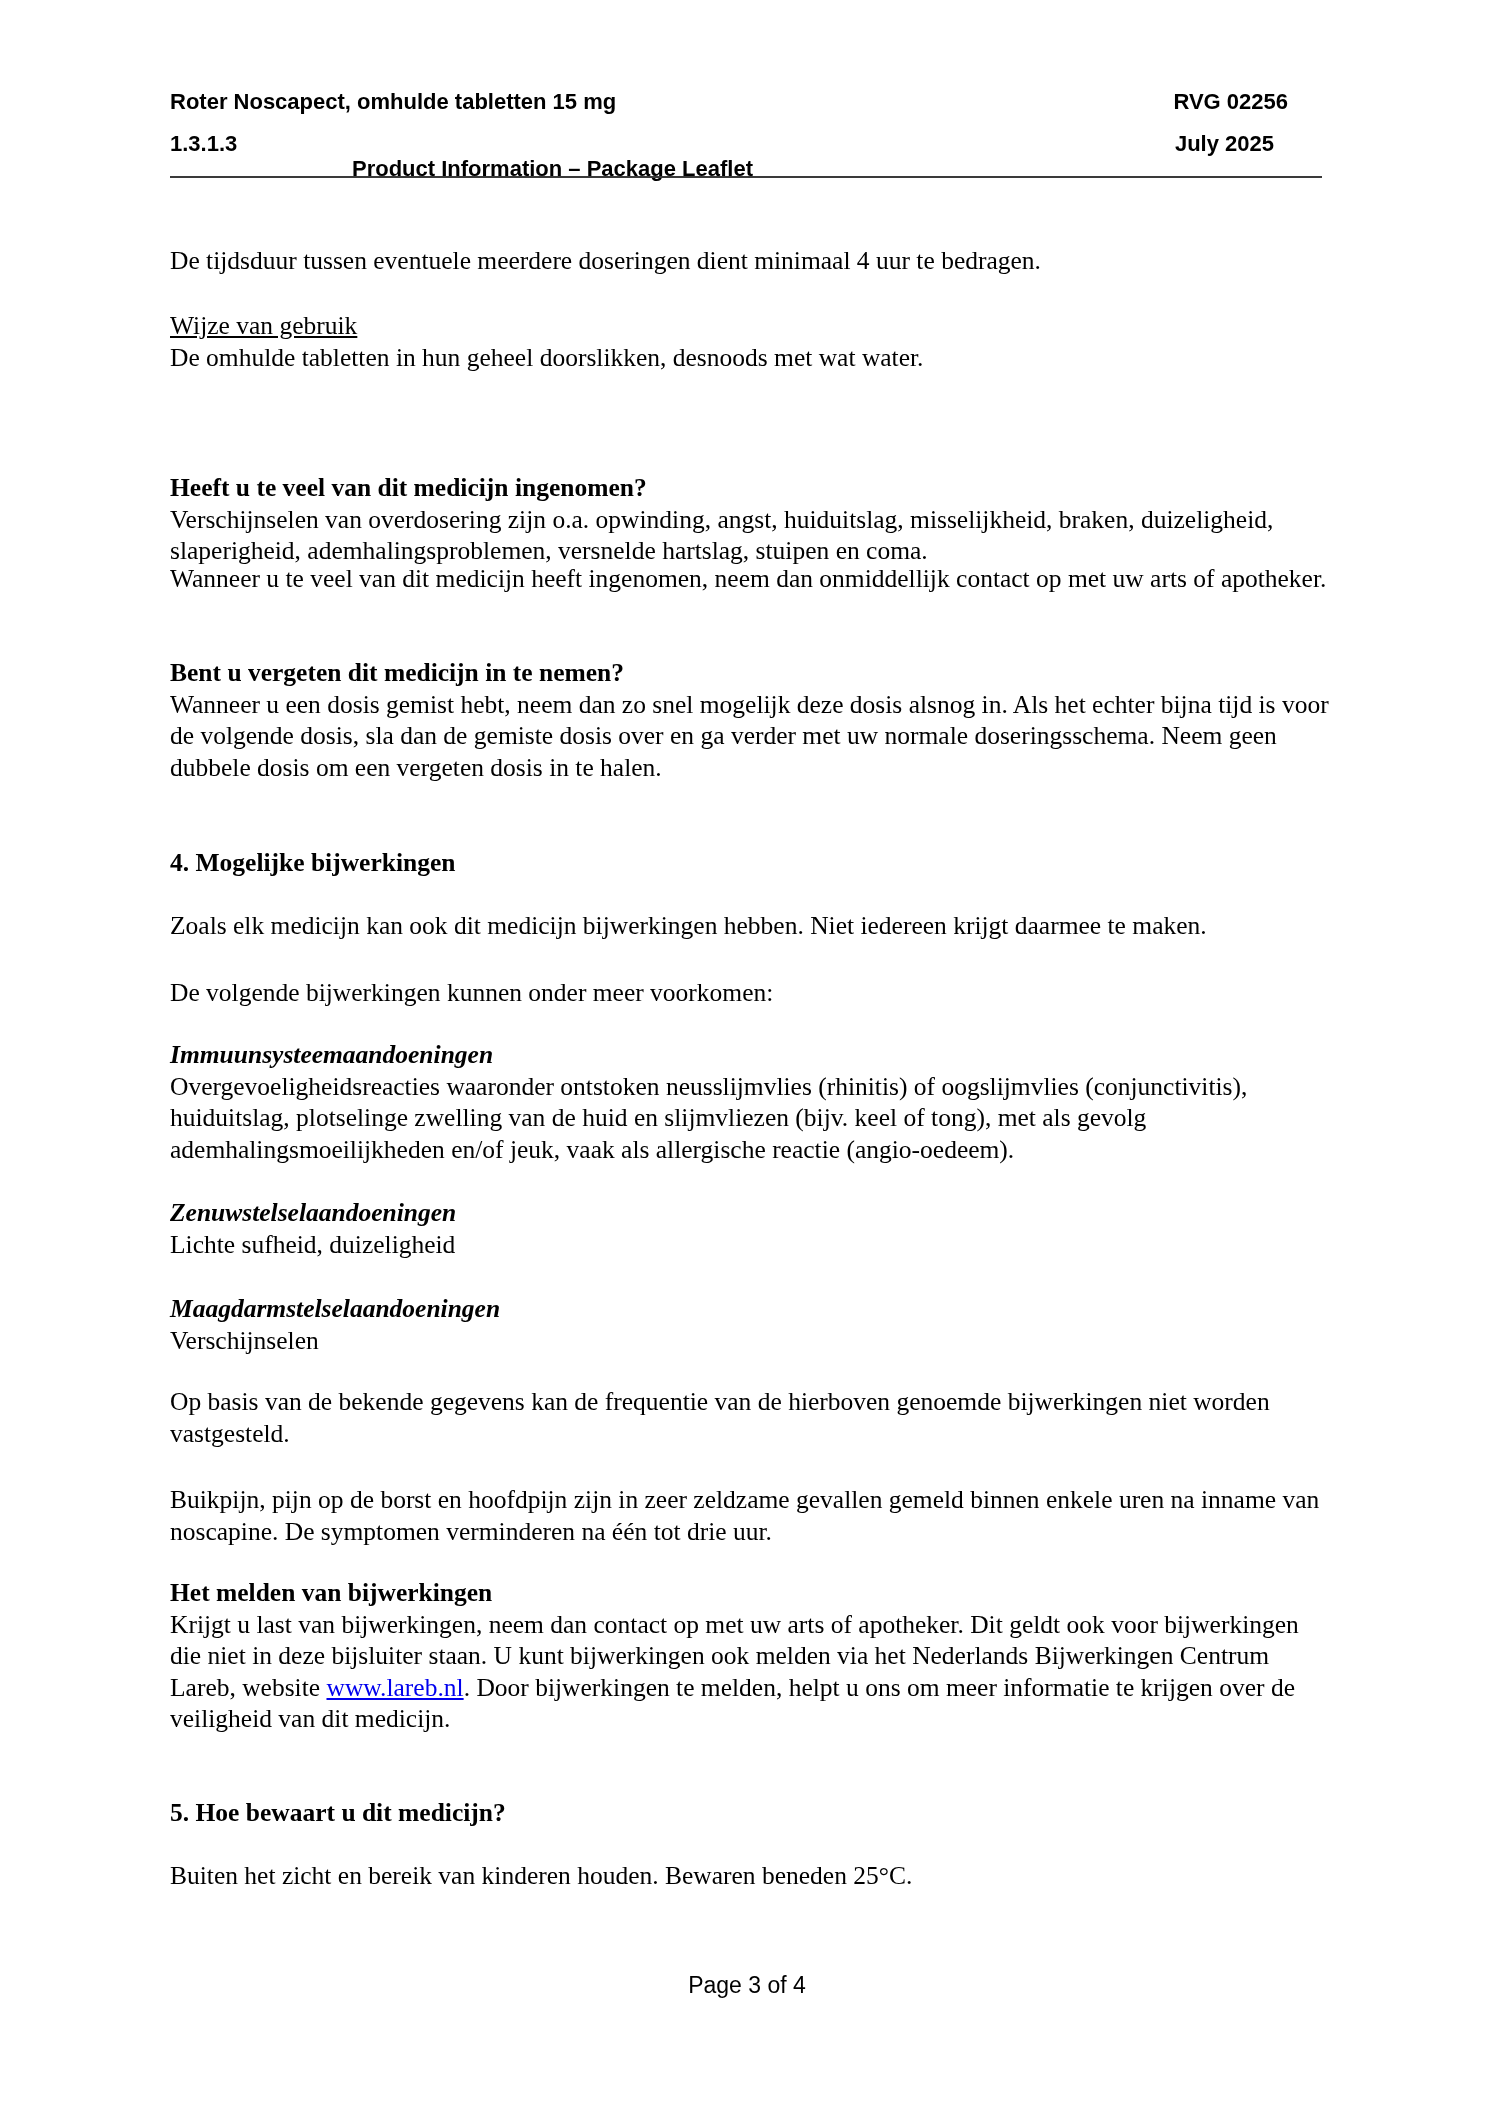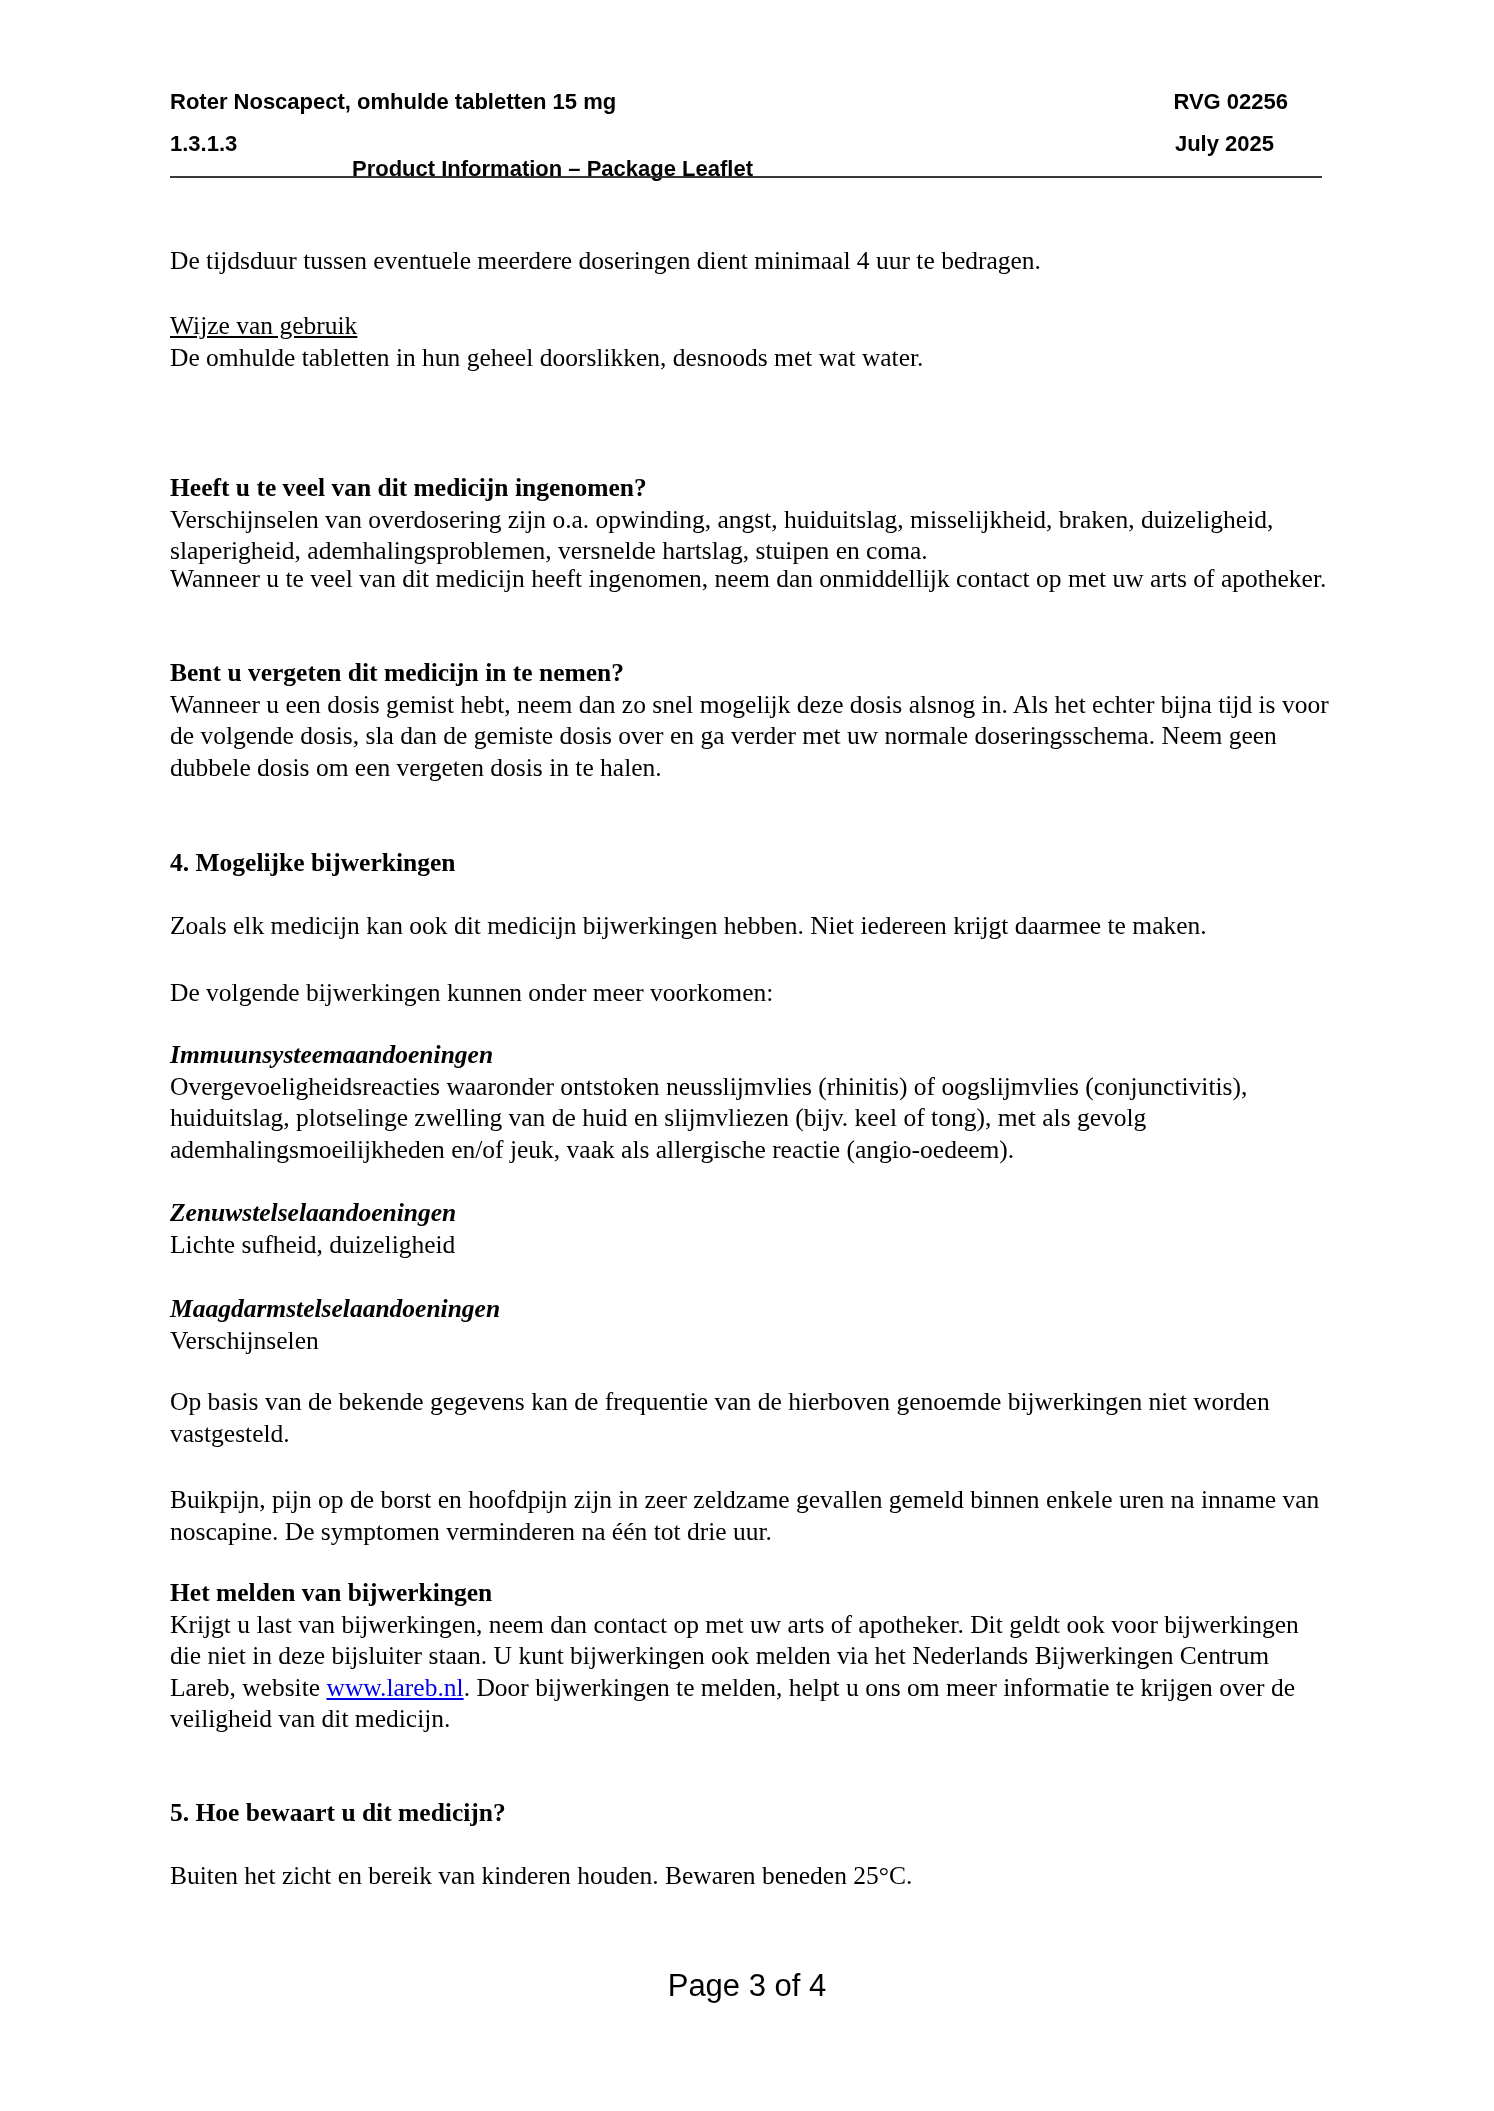--- a/index.html
+++ b/index.html
@@ -29,21 +29,21 @@
     border-top:2px solid #3a3a3a;
   }
   .para{left:170px;width:1160px;}
   .b{font-weight:bold;}
   .bi{font-weight:bold;font-style:italic;}
   .u{text-decoration:underline;}
   .link{color:#0000EE;text-decoration:underline;cursor:pointer;margin-top:40px;}
   .footer{
     left:0;top:1972px;width:1494px;text-align:center;
     font-family:"Liberation Sans","DejaVu Sans",sans-serif;
-    font-size:31px;line-height:27px;
+    font-size:23px;line-height:27px;
   }
 </style>
 </head>
 <body>
 
 <div class="page">
 
   <div class="abs hdr" style="left:170px;top:89px;">Roter Noscapect, omhulde tabletten 15 mg</div>
   <div class="abs hdr hdr-right" style="left:170px;top:89px;">RVG 02256</div>
 

